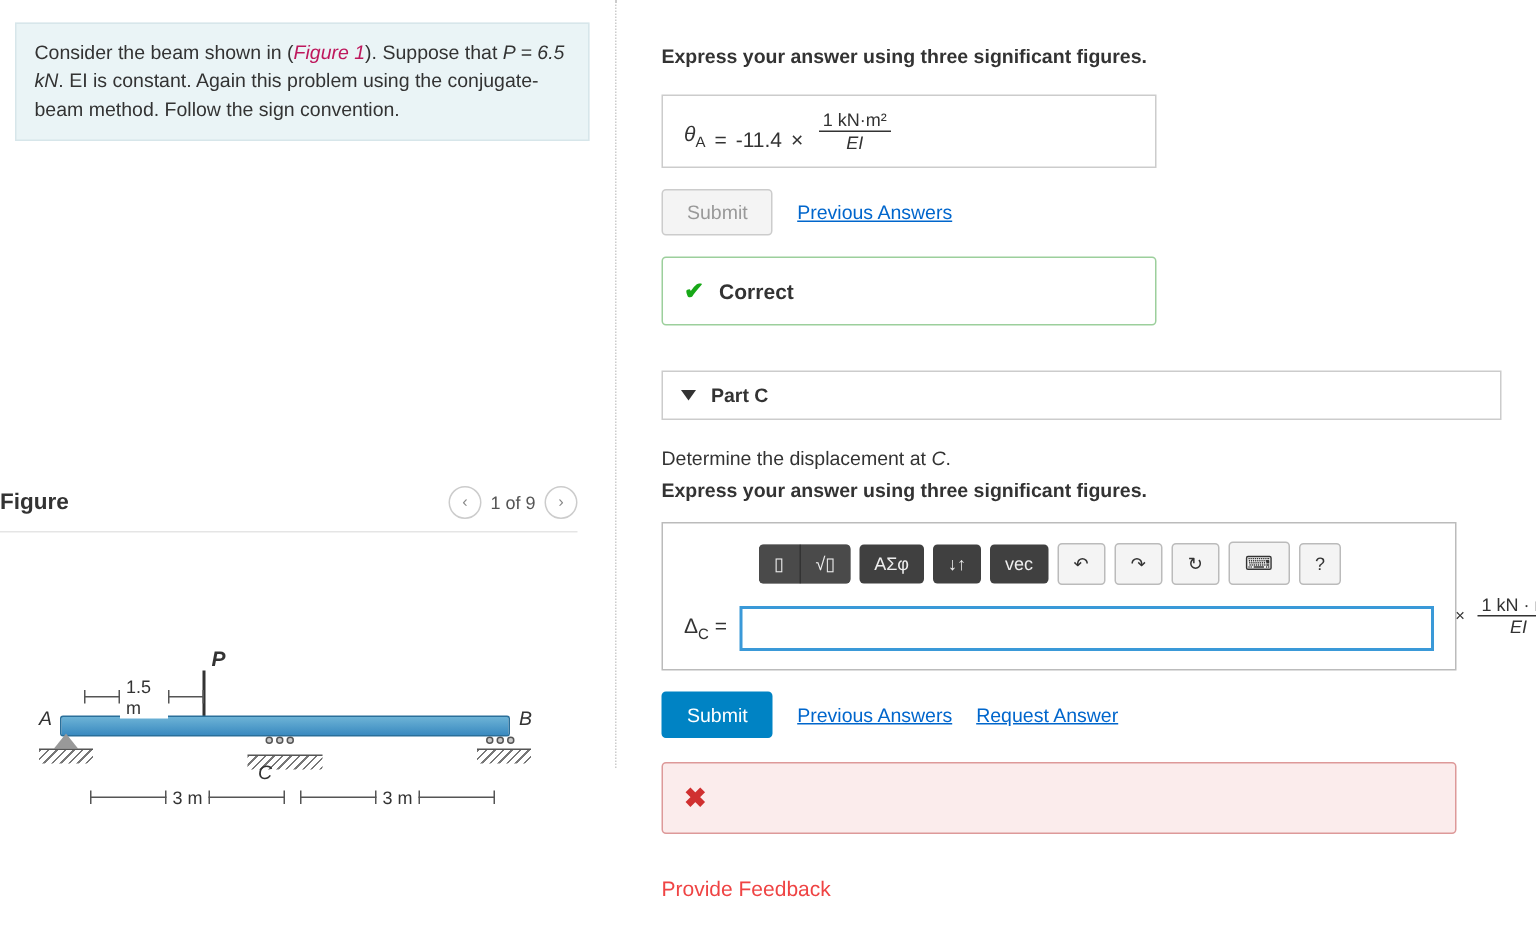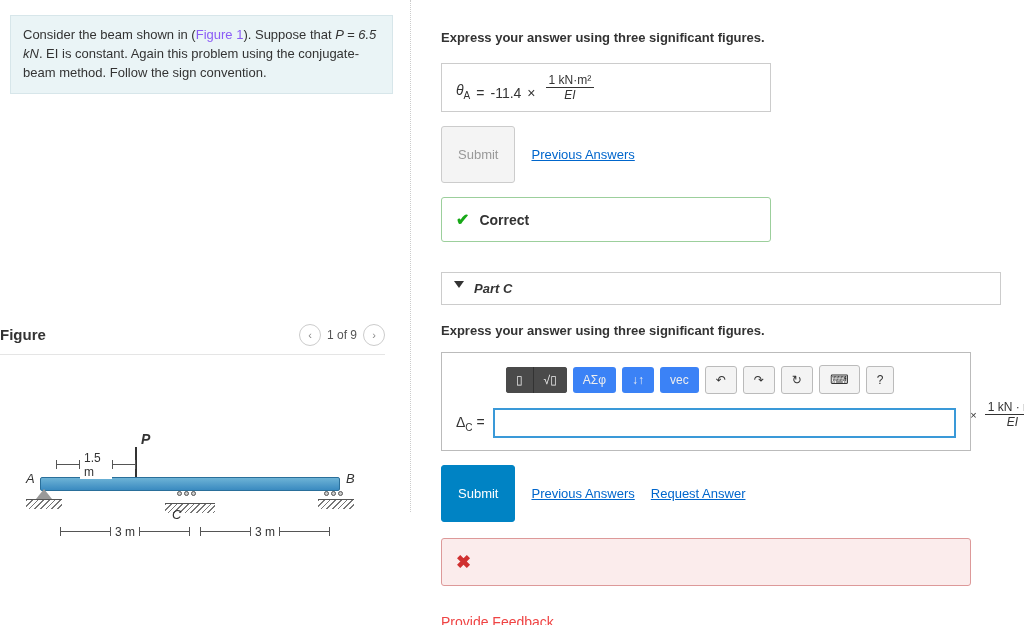--- a/index.html
+++ b/index.html
@@ -31,21 +31,21 @@
     padding-right: 10px;
   }
   .problem-box {
     background: #eaf4f6;
     border: 1px solid #d7e6ea;
     padding: 10px 12px;
     margin: 15px 12px 0 10px;
     font-size: 13px;
     line-height: 1.45;
   }
-  .problem-box .fig-link { color: #8b5cf6; }
+  .problem-box .fig-link { color: #be185d; font-style: italic; }
   .figure-header {
     display: flex;
     align-items: center;
     justify-content: space-between;
     margin: 230px 20px 8px 0px;
     padding-bottom: 8px;
     border-bottom: 1px solid #e5e5e5;
   }
   .figure-header h3 { font-size: 15px; font-weight: bold; margin:0;text-align:center; }
   .pager { display:flex; align-items:center; gap:6px; font-size:12px; color:#555; }
@@ -113,50 +113,49 @@
   .answer-box-outer {
     border:1px solid #ccc; padding:10px 14px; width:330px; font-size:14px;
     display:flex; align-items:flex-end; gap:6px;
   }
   .sub { font-size:10px; vertical-align:sub; }
   .frac { display:inline-flex; flex-direction:column; align-items:center; font-size:12px; line-height:1; margin-left:4px;}
   .frac .num{ border-bottom:1px solid #333; padding:0 3px 1px; }
   .frac .den{ padding-top:1px; font-style:italic; }
   .btn-row { display:flex; align-items:center; gap:16px; margin:14px 0; }
   .btn-submit {
-    background:#f4f4f4; border:1px solid #ccc; color:#999; padding:20px 16px; border-radius:3px; font-size:13px;
+    background:#f4f4f4; border:1px solid #ccc; color:#999; padding:7px 16px; border-radius:3px; font-size:13px;
   }
   .btn-submit.active { background:#0083c4; color:#fff; border-color:#0083c4; cursor:pointer; }
   .link { color:#0066cc; font-size:13px; text-decoration:underline; cursor:pointer; }
   .correct-box {
     border:1px solid #9ccf9c; border-radius:3px; padding:12px 14px; width:330px;
     display:flex; align-items:center; gap:10px; font-weight:bold; font-size:14px;
   }
   .check { color:#17a817; font-size:16px; }
   .part-c-header {
     border:1px solid #ccc; padding:8px 12px; margin-top:30px; width:560px;
-    display:flex; align-items:flex-start; gap:10px; font-weight:bold;
+    display:flex; align-items:center; gap:10px; font-weight:bold;
     background:#fff;
-    font-style:italic;
   }
   .caret { width:0;height:0;border-left:5px solid transparent;border-right:5px solid transparent;border-top:7px solid #333; }
   .partc-body { margin-top:18px; }
   .qtext { font-size:13px; margin-bottom:6px; }
   .input-widget {
     border:1px solid #bbb; width:530px; padding:12px 14px; margin-top:14px;
     position:relative;
   }
   .toolbar { display:flex; gap:6px; align-items:center; margin-bottom:14px; margin-left:50px;}
   .tool-group { display:flex; background:#414141; border-radius:3px; overflow:hidden; }
   .tool-group button {
     background:#4a4a4a; color:#eee; border:none; padding:6px 10px; font-size:12px;
     border-right:1px solid #333; cursor:pointer;
   }
   .tool-group button:last-child{border-right:none;}
-  .tool-solo { background:#3b82f6;color:#eee;border:none;padding:6px 10px;border-radius:3px;font-size:12px;cursor:pointer;}
+  .tool-solo { background:#404040;color:#eee;border:none;padding:6px 10px;border-radius:3px;font-size:12px;cursor:pointer;}
   .tool-solo.light { background:#f4f4f4;color:#333;border:1px solid #bbb; }
   .inputline { display:flex; align-items:center; gap:8px; }
   .inputline .lbl { font-size:14px; }
   .bigfield {
     flex:1; height:30px; border:2px solid #3a99d8; background:#fff;
   }
   .unit-block { position:absolute; right:-70px; top:48px; font-size:12px; display:flex; align-items:center; gap:4px;}
   .unit-block .times{font-size:11px;}
   .incorrect-box {
     border:1px solid #d99; background:#fbecec; border-radius:3px;
@@ -255,20 +254,23 @@
     <span class="check">✔</span>
     <span>Correct</span>
   </div>
 
   <div class="part-c-header">
     <span class="caret"></span>
     <span>Part C</span>
   </div>
 
   <div class="partc-body">
+    <div class="qtext">
+      <span>Determine the displacement at </span><i>C</i><span>.</span>
+    </div>
     <div class="instr" style="margin:4px 0 0 0;">Express your answer using three significant figures.</div>
 
     <div class="input-widget">
       <div class="toolbar">
         <div class="tool-group">
           <button>▯</button>
           <button>√▯</button>
         </div>
         <button class="tool-solo">ΑΣφ</button>
         <button class="tool-solo">↓↑</button>

